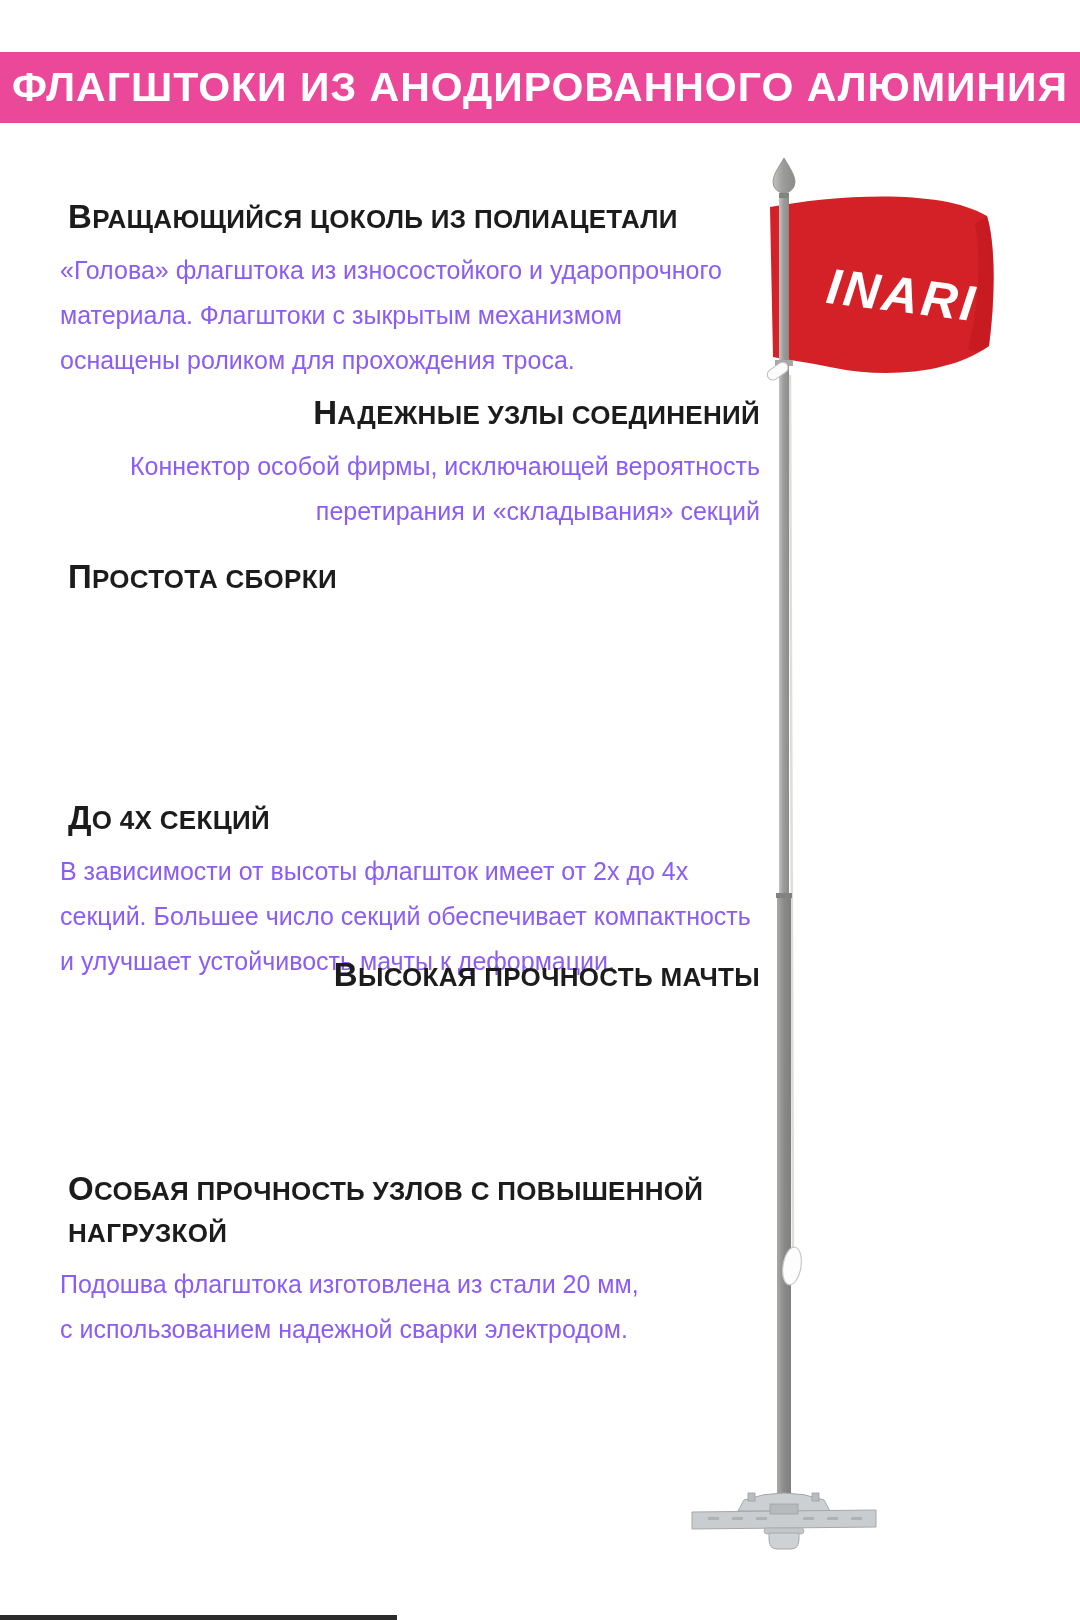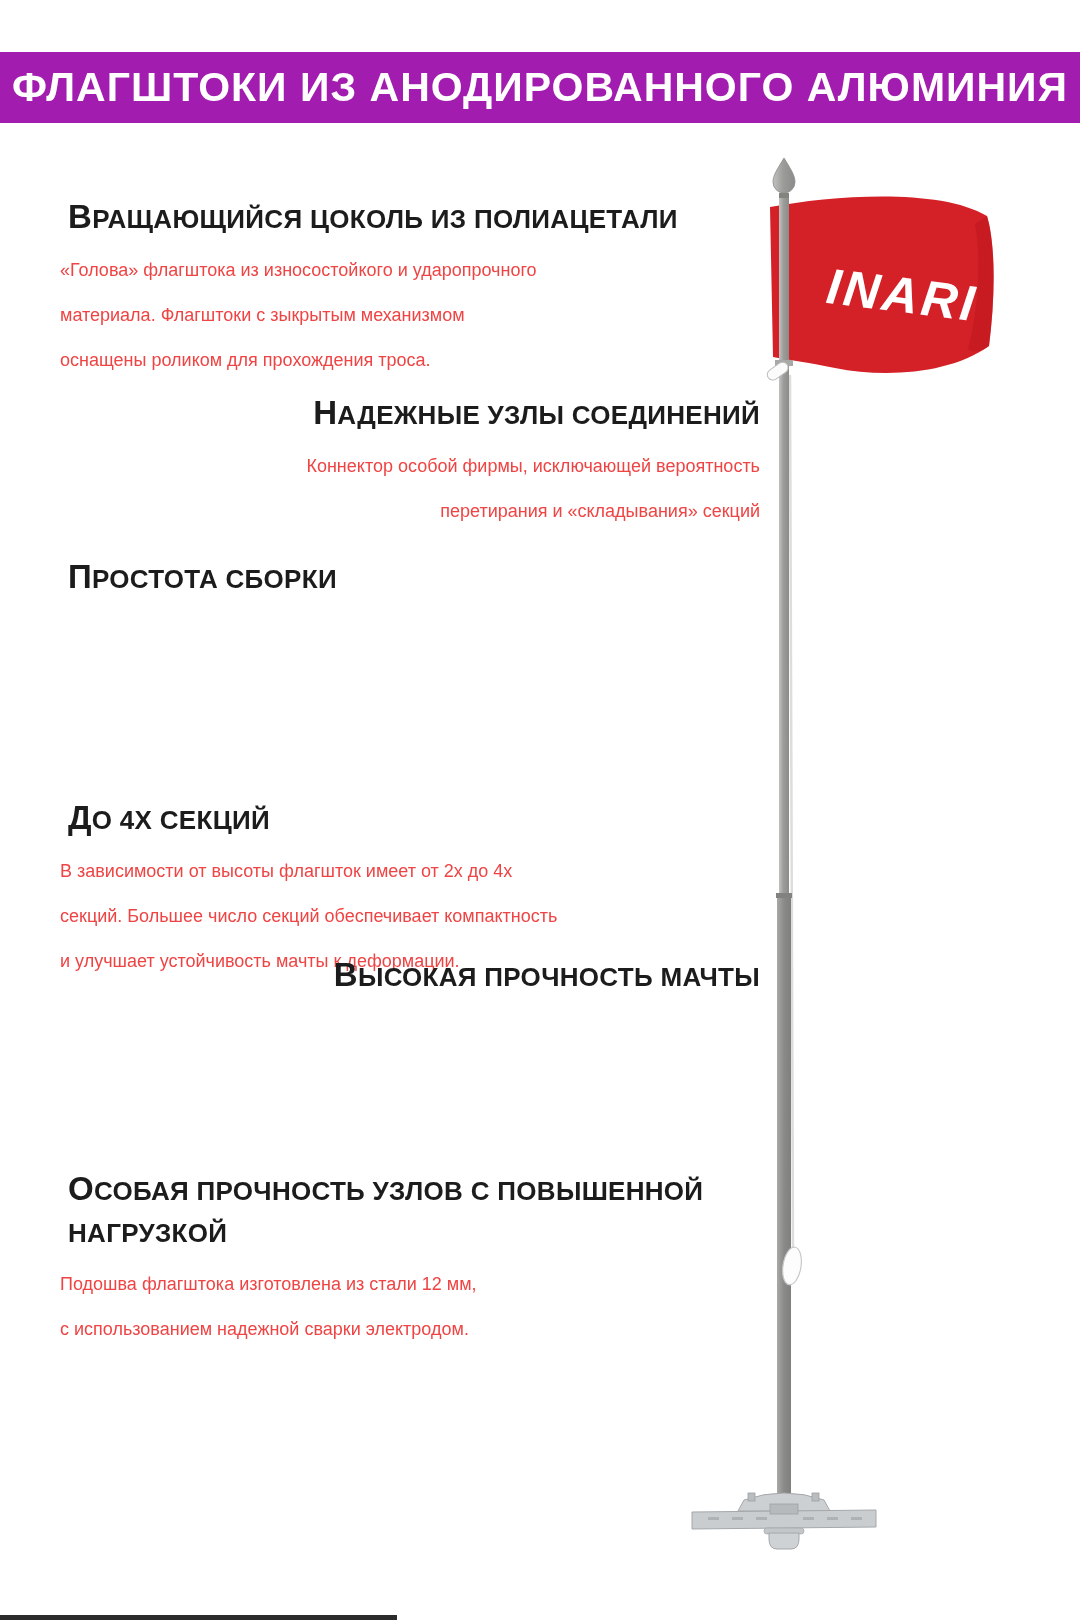--- a/index.html
+++ b/index.html
@@ -2,33 +2,33 @@
 <html><head>
 <meta charset="utf-8">
 <style>
   html,body{margin:0;padding:0;}
   body{
     width:1080px;height:1620px;position:relative;background:#ffffff;
     font-family:"Liberation Sans", sans-serif;overflow:hidden;
   }
   .header-bar{
     position:absolute;top:52px;left:0;width:1080px;height:71px;
-    background:#a21caf;display:flex;align-items:center;justify-content:center;
+    background:#ec4899;display:flex;align-items:center;justify-content:center;
   }
   .header-bar h1{
     margin:0;color:#ffffff;font-size:41px;font-weight:700;letter-spacing:1px;white-space:nowrap;
   }
   .section{position:absolute;left:60px;width:700px;}
   .section h2{
     margin:0 0 8px 8px;font-size:26px;line-height:42px;font-weight:700;color:#1c1c1c;
     text-transform:uppercase;letter-spacing:.3px;white-space:pre-line;
   }
   .section h2::first-letter{font-size:33px;}
   .section p{
-    margin:0;font-size:18px;line-height:45px;color:#ef4444;white-space:pre-line;
+    margin:0;font-size:25px;line-height:45px;color:#8b5cf6;white-space:pre-line;
   }
   #sec1{top:196px;} #sec2{top:392px;text-align:right;} #sec3{top:556px;}
   #sec4{top:797px;} #sec5{top:954px;text-align:right;} #sec6{top:1168px;}
   .flagpole-wrap{position:absolute;left:640px;top:150px;width:420px;height:1420px;}
   .bottom-bar{
     position:absolute;left:0;top:1615px;width:397px;height:5px;background:#2b2b2b;
   }
 </style>
 </head>
 <body>
@@ -61,21 +61,21 @@
 и улучшает устойчивость мачты к деформации.</p>
 </div>
 
 <div class="section" id="sec5">
   <h2>Высокая прочность мачты</h2>
 </div>
 
 <div class="section" id="sec6">
   <h2>Особая прочность узлов с повышенной
 нагрузкой</h2>
-  <p>Подошва флагштока изготовлена из стали 12 мм,
+  <p>Подошва флагштока изготовлена из стали 20 мм,
 с использованием надежной сварки электродом.</p>
 </div>
 
 <div class="flagpole-wrap">
   <svg width="420" height="1420" viewBox="0 0 420 1420" xmlns="http://www.w3.org/2000/svg">
     <defs>
       <linearGradient id="poleGrad" x1="0" y1="0" x2="1" y2="0">
         <stop offset="0" stop-color="#c2c2c0"></stop>
         <stop offset="0.45" stop-color="#9c9c9a"></stop>
         <stop offset="1" stop-color="#8b8b89"></stop>

